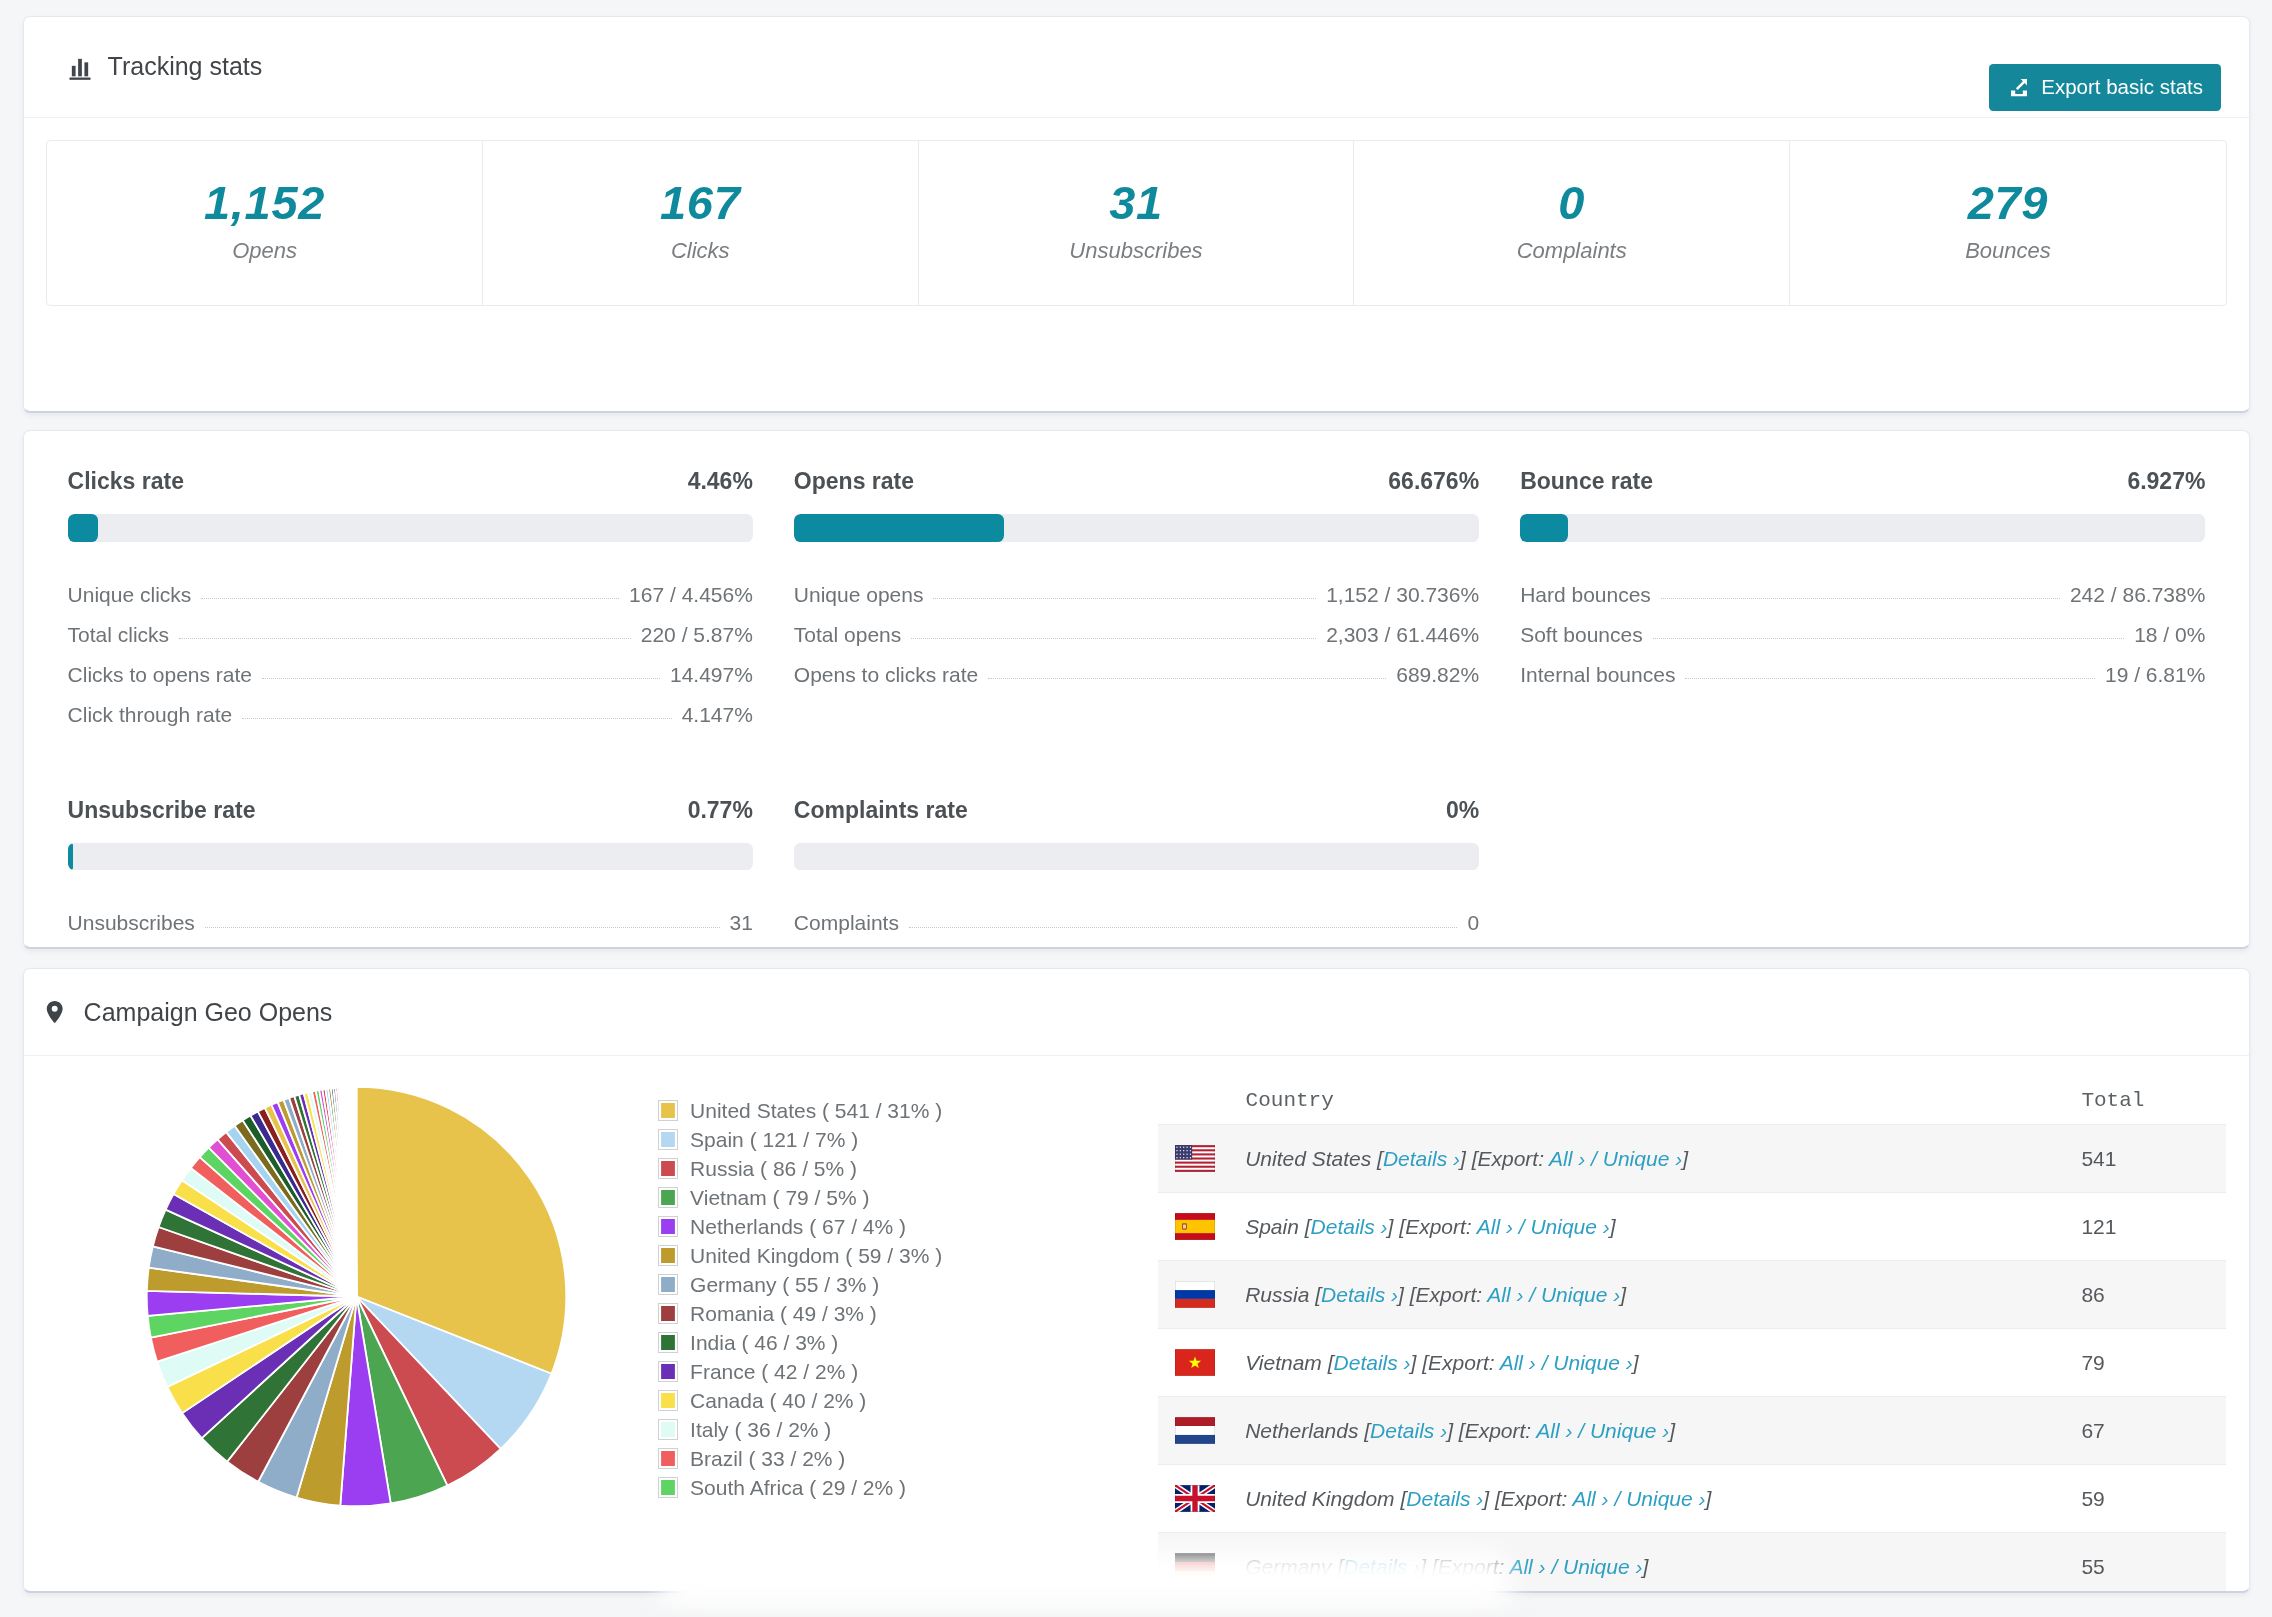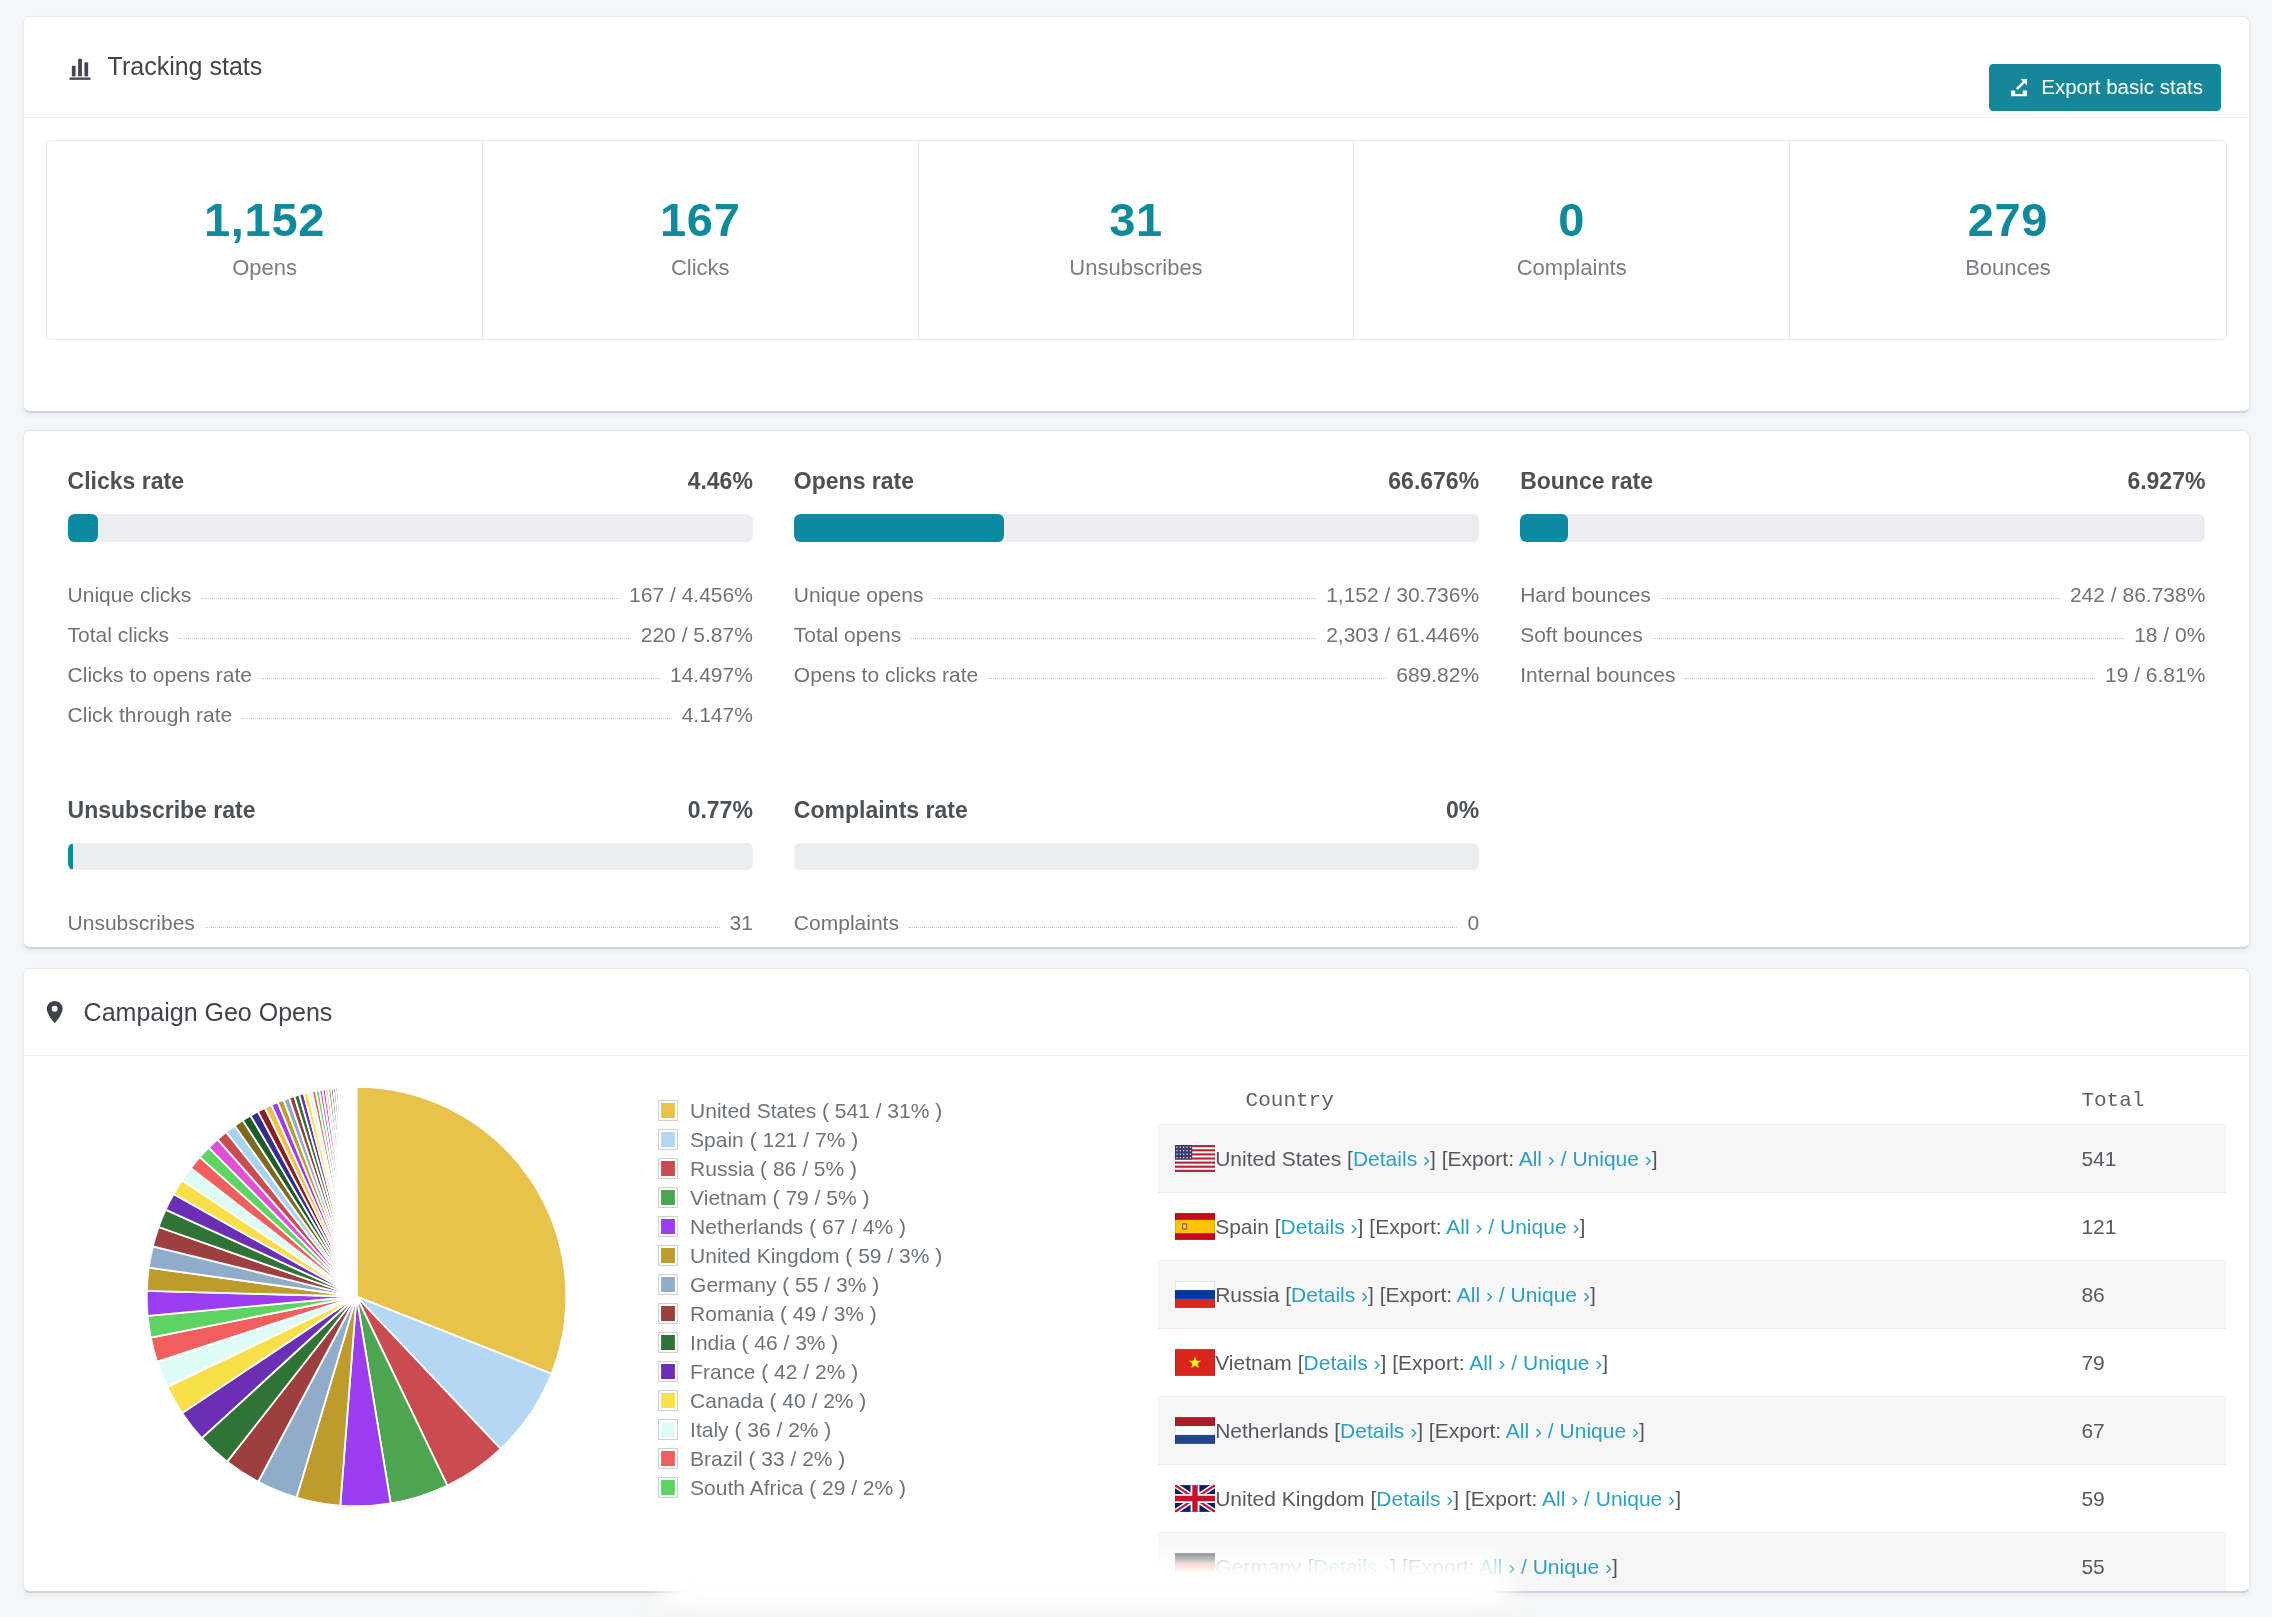--- a/index.html
+++ b/index.html
@@ -30,22 +30,22 @@
   .btn-export {
     position:absolute; right:28px; top:47px; height:47px;
     background:#15879a; color:#fff; border:none; border-radius:4.2px;
     font-family:inherit; font-size:20.5px; display:flex; align-items:center;
     gap:10px; padding:0 18.4px; cursor:pointer;
   }
   .btn-export svg { width:24px; height:24px; }
 
   
   .summary-strip {
-    margin:22.6px; height:200px; border:1.4px solid #e9ebef; border-radius:4.2px;
-    display:grid; grid-template-columns:repeat(5,1fr); background:#fff;
+    margin:22.6px; height:166px; border:1.4px solid #e9ebef; border-radius:4.2px;
+    display:grid; grid-template-columns:repeat(5,1fr); background:#fff;font-style:italic;
   }
   .sum-cell { border-right:1.4px solid #e9ebef; display:flex; flex-direction:column;
               align-items:center; justify-content:center; padding-bottom:7px; }
   .sum-cell:last-child { border-right:none; }
   .sum-value { font-size:47px; font-weight:bold; color:#0f8a9d; letter-spacing:0.7px; }
   .sum-label { font-size:22px; color:#7a7e82; margin-top:8.5px; }
 
   
   .rate-grid { display:grid; grid-template-columns:repeat(3,1fr);
                column-gap:41px; row-gap:71px; }
@@ -71,21 +71,21 @@
 
   .geo-table { flex:1; margin:21px 23px 0 161px; }
   .g-head { display:flex; align-items:center; height:47px; font-size:21px; color:#5c6165;font-family:Liberation Mono, monospace; }
   .gh-country { margin-left:88px; flex:1; }
   .gh-total { width:145px; }
   .g-row { display:flex; align-items:center; height:68px;
            border-top:0.7px solid #ececec; font-size:21px; color:#55595d; }
   .g-row.alt { background:#f6f6f7; }
   .g-flag { width:40px; height:27px; margin-left:17.6px; flex:none; }
   .g-flag svg { width:40px; height:27px; display:block; }
-  .g-name { flex:1; white-space:nowrap; }
+  .g-name { margin-left:30px; flex:1; white-space:nowrap;font-style:italic; }
   .g-total { width:145px; }
   .lnk { color:#2d9fc2; text-decoration:none; cursor:pointer; }
 
   
   .bottom-blob {
     position:absolute; left:663px; top:1551px; width:847px; height:120px;
     background:linear-gradient(#ffffff 0%, #ffffff 42%, rgba(140,146,158,0.38) 100%);
     border-radius:20px; filter:blur(12.7px); pointer-events:none; z-index:4;
   }
 </style>

